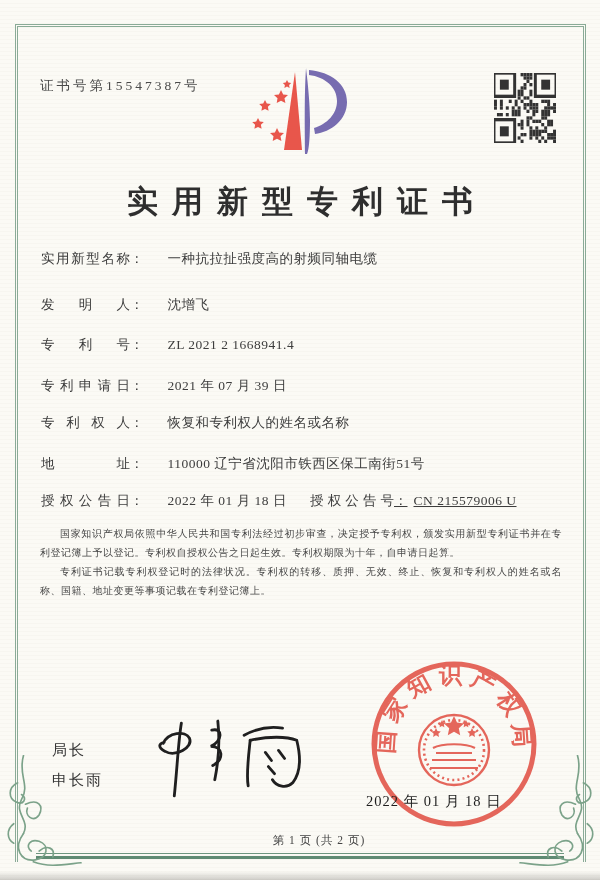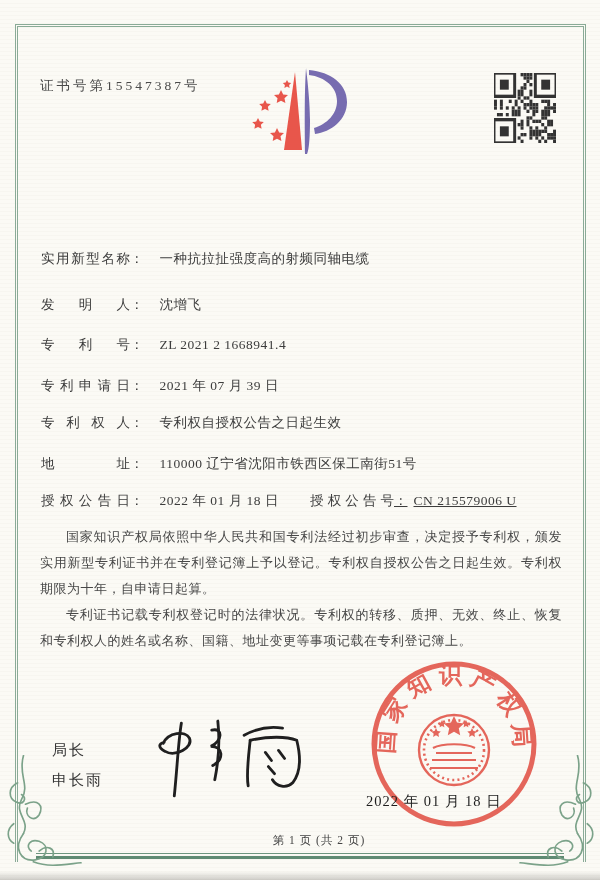--- a/index.html
+++ b/index.html
@@ -42,35 +42,35 @@
     position:absolute; left:0; top:181px; width:100%;
     text-align:center; font-size:31px; font-weight:600; color:#2e2e2e;
     letter-spacing:14px; text-indent:14px;
   }
 
   .field { position:absolute; left:41px; font-size:13.5px; color:#3d3d3d; white-space:nowrap; }
   .field .lbl {
     display:inline-block; width:89px; text-align:justify; text-align-last:justify;
     vertical-align:bottom;
   }
-  .field .val { margin-left:16px; letter-spacing:0.5px; }
+  .field .val { margin-left:24px; letter-spacing:0.5px; }
   .field.f0 { top:250px; }
   .field.f1 { top:296px; }
   .field.f2 { top:336px; }
   .field.f3 { top:377px; }
   .field.f4 { top:414px; }
   .field.f5 { top:455px; }
   .field.f6 { top:492px; }
   .grant-no { position:absolute; left:310px; top:492px; font-size:13.5px; color:#3d3d3d; white-space:nowrap;text-decoration:underline; }
   .grant-no .lbl { display:inline-block; width:84px; text-align:justify; text-align-last:justify; vertical-align:bottom; }
   .grant-no .val { margin-left:6px; letter-spacing:0.5px; }
 
   .paras { position:absolute; left:40px; top:524px; width:522px; }
   .paras p {
-    font-size:13px; line-height:26px; color:#474747;
+    font-size:10px; line-height:19px; color:#474747;
     text-align:justify; text-indent:2em; letter-spacing:0.5px;
   }
 
   .chief { position:absolute; left:52px; top:735px; font-size:15px; color:#333; letter-spacing:2px; line-height:30px; }
   .signature { position:absolute; left:148px; top:716px; width:172px; height:88px; }
 
   .seal { position:absolute; left:366px; top:656px; width:176px; height:176px; opacity:0.9; }
   .seal-date {
     position:absolute; left:366px; top:792px; font-size:14.5px; color:#1e1e1e;
     letter-spacing:1px; white-space:nowrap;
@@ -247,35 +247,36 @@
       <rect x="17" y="20" width="1" height="1" fill="#333"></rect>
       <rect x="20" y="20" width="1" height="1" fill="#333"></rect>
       <rect x="0" y="0" width="7" height="7" fill="none" stroke="#333" stroke-width="1"></rect>
       <rect x="2" y="2" width="3" height="3" fill="#333"></rect>
       <rect x="14" y="0" width="7" height="7" fill="none" stroke="#333" stroke-width="1"></rect>
       <rect x="16" y="2" width="3" height="3" fill="#333"></rect>
       <rect x="0" y="14" width="7" height="7" fill="none" stroke="#333" stroke-width="1"></rect>
       <rect x="2" y="16" width="3" height="3" fill="#333"></rect>
     </svg>
 
+  <div class="title">实用新型专利证书</div>
 
   <div class="field f0">
     <span class="lbl">实用新型名称</span><span>：</span><span class="val">一种抗拉扯强度高的射频同轴电缆</span>
   </div>
   <div class="field f1">
     <span class="lbl">发明人</span><span>：</span><span class="val">沈增飞</span>
   </div>
   <div class="field f2">
     <span class="lbl">专利号</span><span>：</span><span class="val">ZL 2021 2 1668941.4</span>
   </div>
   <div class="field f3">
     <span class="lbl">专利申请日</span><span>：</span><span class="val">2021 年 07 月 39 日</span>
   </div>
   <div class="field f4">
-    <span class="lbl">专利权人</span><span>：</span><span class="val">专利权自授权公告之日起生效</span>
+    <span class="lbl">专利权人</span><span>：</span><span class="val">恢复和专利权人的姓名或名称</span>
   </div>
   <div class="field f5">
     <span class="lbl">地址</span><span>：</span><span class="val">110000 辽宁省沈阳市铁西区保工南街51号</span>
   </div>
   <div class="field f6">
     <span class="lbl">授权公告日</span><span>：</span><span class="val">2022 年 01 月 18 日</span>
   </div>
   <div class="grant-no">
     <span class="lbl">授权公告号</span><span>：</span><span class="val">CN 215579006 U</span>
   </div>

